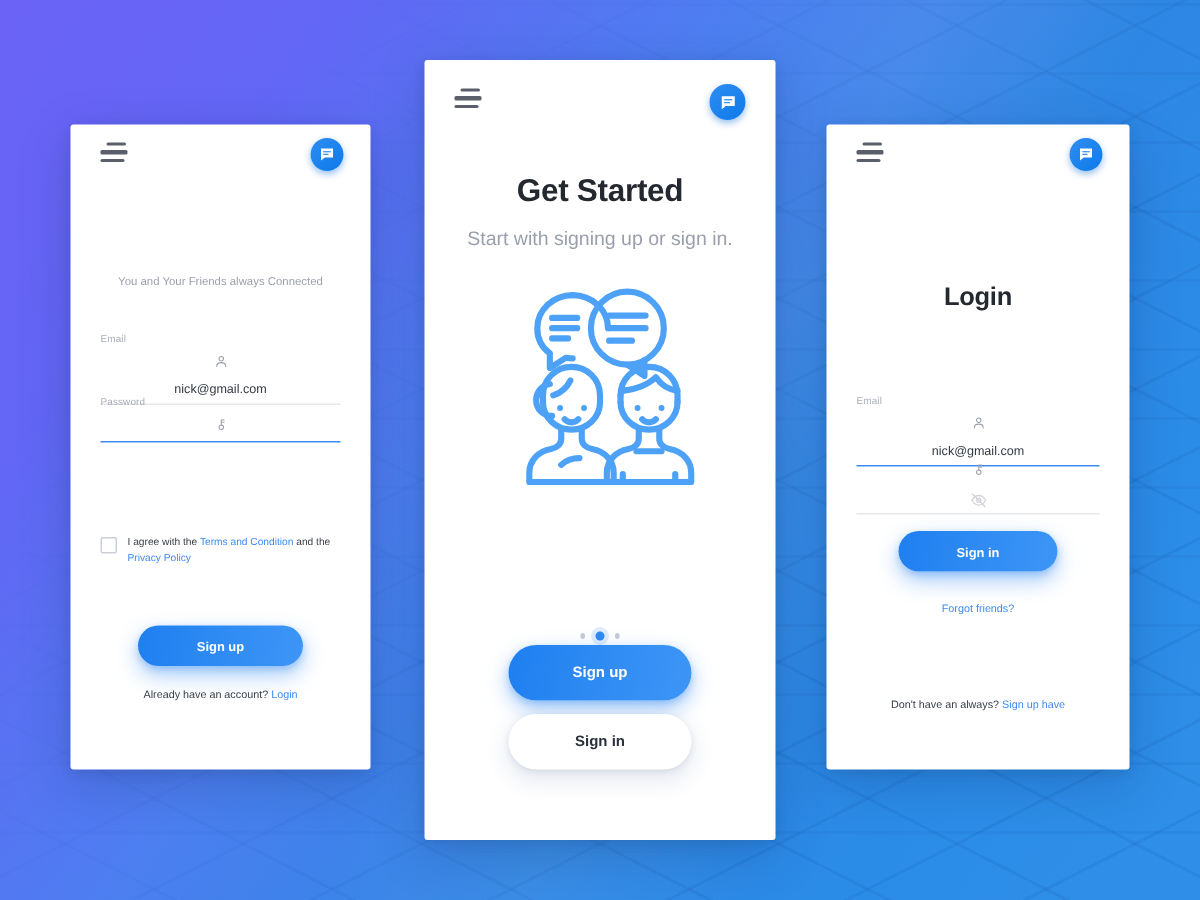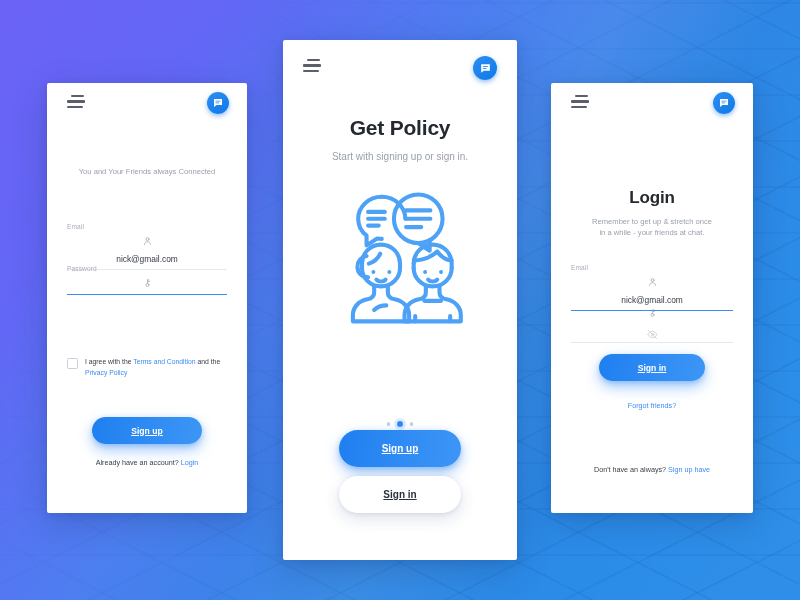--- a/index.html
+++ b/index.html
@@ -66,27 +66,27 @@
 
   
   .h-title{
     text-align:center;font-weight:bold;color:#24282f;letter-spacing:-.2px;
   }
   .h-sub{
     text-align:center;color:#9aa0ab;line-height:1.45;
   }
 
   #card-register .h-title{position:absolute;left:0;right:0;top:72px;font-size:17px;}
-  #card-register .h-sub{position:absolute;left:0;right:0;top:83px;font-size:7.6px;}
+  #card-register .h-sub{position:absolute;left:0;right:0;top:99px;font-size:7.6px;}
 
   #card-login .h-title{position:absolute;left:0;right:0;top:105px;font-size:17px;}
   #card-login .h-sub{position:absolute;left:0;right:0;top:133px;font-size:7.6px;}
 
   #card-started .h-title{position:absolute;left:0;right:0;top:76px;font-size:21px;}
-  #card-started .h-sub{position:absolute;left:0;right:0;top:110px;font-size:10px;}
+  #card-started .h-sub{position:absolute;left:0;right:0;top:110px;font-size:13px;}
 
   
   .field{position:absolute;left:20px;right:20px;}
   .field-label{font-size:6.6px;color:#a8adb8;margin-bottom:5px;letter-spacing:.1px;}
   .field-row{display:flex;align-items:center;gap:7px;padding-bottom:5px;flex-direction:column;}
   .field-icon{flex:0 0 auto;width:10px;height:12px;display:flex;align-items:center;justify-content:center;}
   .field-text{font-size:8.4px;color:#343a44;flex:1 1 auto;white-space:nowrap;}
   .field-text.placeholder{color:#5d636e;}
   .field-rule{height:1px;background:#e6e8ec;}
   .field-rule.active{height:1.4px;background:#3d8bf2;}
@@ -97,21 +97,21 @@
   .checkbox{
     flex:0 0 auto;width:9px;height:9px;border:1px solid #c9ced8;border-radius:1.5px;
     background:#fff;margin-top:1px;cursor:pointer;
   }
   .agree-text{font-size:6.8px;line-height:1.55;color:#3a4049;}
   .link{color:#3d8bf2;cursor:pointer;}
 
   
   .btn{
     position:absolute;display:flex;align-items:center;justify-content:center;
-    border-radius:999px;cursor:pointer;user-select:none;text-decoration:underline;
+    border-radius:999px;cursor:pointer;user-select:none;
   }
   .btn-primary{
     background:linear-gradient(100deg,#1f7ff0 0%, #2f8bf3 50%, #3d96f6 100%);
     color:#fff;font-size:8.6px;font-weight:bold;
     box-shadow:0 6px 14px rgba(40,130,240,.42), 0 2px 5px rgba(40,130,240,.28);
   }
   .btn-ghost{
     background:#fff;color:#2b313a;font-size:8.6px;font-weight:bold;
     box-shadow:0 6px 16px rgba(30,60,120,.14), 0 1px 4px rgba(30,60,120,.10);
   }
@@ -210,21 +210,21 @@
       </div>
       <div class="logo">
         <svg width="13" height="13" viewBox="0 0 24 24" aria-hidden="true">
           <path d="M4 4h16v12H9l-5 4z" fill="#ffffff"></path>
           <rect x="7" y="7.5" width="10" height="1.6" fill="#2f8df3"></rect>
           <rect x="7" y="11" width="7" height="1.6" fill="#2f8df3"></rect>
         </svg>
       </div>
     </div>
 
-    <div class="h-title">Get Policy</div>
+    <div class="h-title">Get Started</div>
     <div class="h-sub">Start with signing up or sign in.</div>
 
     <div class="illus">
       <svg width="152" height="152" viewBox="0 0 200 200" fill="none" stroke="#4da2f7" stroke-width="5.4" stroke-linecap="round" stroke-linejoin="round">
 
         <path d="M76 22c-17 0-31 13-31 29 0 9 4 17 11 22v13l14-9c2 .3 4 .5 6 .5"></path>
         <path d="M76 22c17 0 31 13 31 29"></path>
         <path d="M58 42h22M58 51h22M58 60h14"></path>
 
         <circle cx="124" cy="51" r="32"></circle>
@@ -277,21 +277,20 @@
       <div class="logo">
         <svg width="12" height="12" viewBox="0 0 24 24" aria-hidden="true">
           <path d="M4 4h16v12H9l-5 4z" fill="#ffffff"></path>
           <rect x="7" y="7.5" width="10" height="1.6" fill="#2f8df3"></rect>
           <rect x="7" y="11" width="7" height="1.6" fill="#2f8df3"></rect>
         </svg>
       </div>
     </div>
 
     <div class="h-title">Login</div>
-    <div class="h-sub"><span>Remember to get up &amp; stretch once</span><br><span>in a while - your friends at chat.</span></div>
 
     <div class="field" style="top:181px;">
       <div class="field-label">Email</div>
       <div class="field-row">
         <span class="field-icon">
           <svg width="9" height="10" viewBox="0 0 24 24" fill="none" stroke="#9aa0ab" stroke-width="1.9" stroke-linecap="round">
             <circle cx="12" cy="7" r="4"></circle>
               <path d="M4 21c0-4.4 3.6-7 8-7s8 2.6 8 7"></path>
           </svg>
         </span>

